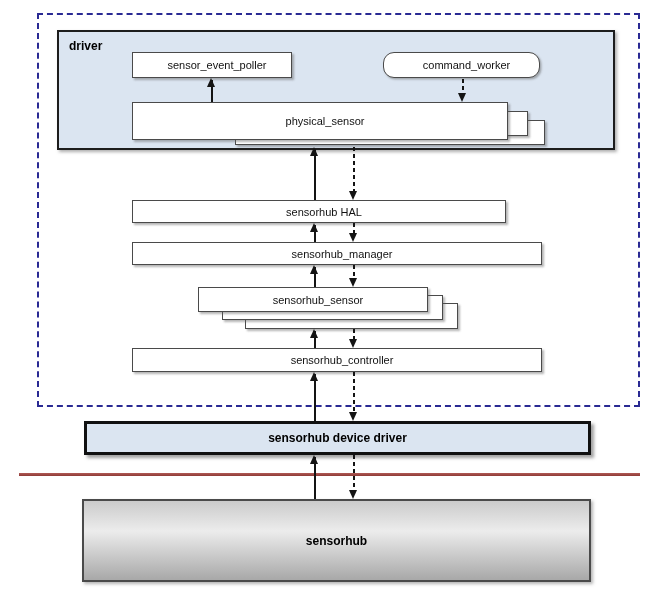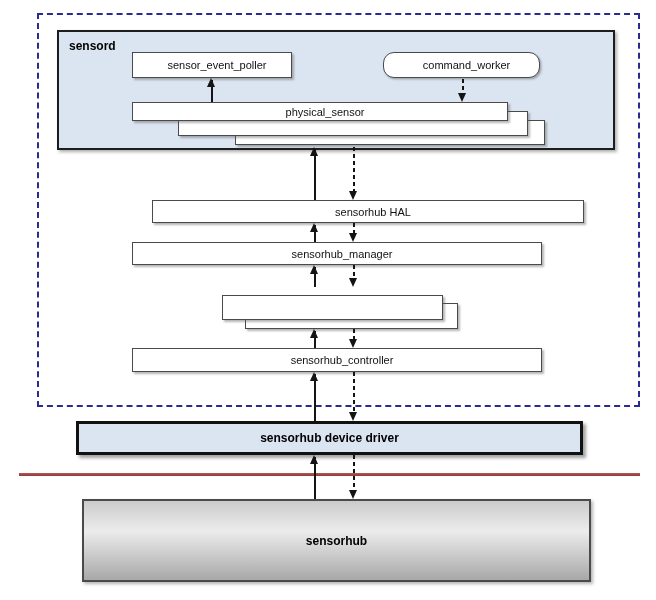--- a/index.html
+++ b/index.html
@@ -36,33 +36,33 @@
     background: #ffffff;
     border: 1px solid #4a4a4a;
     display: flex; align-items: center; justify-content: center;
     font-size: 11px; color: #111;
     box-shadow: 1.5px 1.5px 2px rgba(90,90,90,0.45);
     white-space: nowrap;
     padding-left: 10px;
   }
   .b-poller { left: 132px; top: 52px;  width: 160px; height: 26px; }
   .b-worker { left: 383px; top: 52px;  width: 157px; height: 26px; border-radius: 11px; }
-  .phys-front { left: 132px; top: 102px; width: 376px; height: 19px; z-index: 3; }
+  .phys-front { left: 132px; top: 102px; width: 376px; height: 38px; z-index: 3; }
   .phys-mid   { left: 178px; top: 111px; width: 350px; height: 25px; z-index: 2; }
   .phys-back  { left: 235px; top: 120px; width: 310px; height: 25px; z-index: 1; }
-  .b-shubhal { left: 132px; top: 200px; width: 432px; height: 23px; margin-left: 20px; }
+  .b-shubhal { left: 132px; top: 200px; width: 374px; height: 23px; }
   .b-shubmgr { left: 132px; top: 242px; width: 410px; height: 23px; }
   .ss-front { left: 198px; top: 287px; width: 230px; height: 25px; z-index: 3; }
   .ss-mid   { left: 222px; top: 295px; width: 221px; height: 25px; z-index: 2; }
   .ss-back  { left: 245px; top: 303px; width: 213px; height: 26px; z-index: 1; }
   .b-shubctl { left: 132px; top: 348px; width: 410px; height: 24px; }
   
   .driver {
     position: absolute;
-    left: 76px; top: 421px; width: 507px; height: 34px;
+    left: 84px; top: 421px; width: 507px; height: 34px;
     background: #dbe5f1;
     border: 3px solid #111111;
     display: flex; align-items: center; justify-content: center;
     font-size: 12px; font-weight: bold; color: #000;
     box-shadow: 3px 3px 3px rgba(100,100,100,0.6);
   }
   
   .redline {
     position: absolute;
     left: 19px; top: 473px; width: 621px; height: 3px;
@@ -89,32 +89,33 @@
   .ah.dn { border-top: 9px solid #141414; }
 </style>
 </head>
 <body>
 
 <div class="canvas">
 
   <div class="outer-dashed"></div>
 
   <div class="grp grp-sensord">
-    <div class="grp-title">sensord</div>
+    <div class="grp-title">driver</div>
   </div>
   <div class="wbox b-poller">sensor_event_poller</div>
   <div class="wbox b-worker">command_worker</div>
   <div class="wbox phys-back"></div>
   <div class="wbox phys-mid"></div>
   <div class="wbox phys-front">physical_sensor</div>
 
   <div class="wbox b-shubhal">sensorhub HAL</div>
   <div class="wbox b-shubmgr">sensorhub_manager</div>
   <div class="wbox ss-back"></div>
   <div class="wbox ss-mid"></div>
+  <div class="wbox ss-front">sensorhub_sensor</div>
   <div class="wbox b-shubctl">sensorhub_controller</div>
 
   <div class="driver">sensorhub device driver</div>
 
   <div class="redline"></div>
 
   <div class="hub">sensorhub</div>
 
   <div class="vl" style="left:211px; top:80px;  height:22px;"></div>
   <div class="ah up" style="left:207px; top:78px;"></div>

